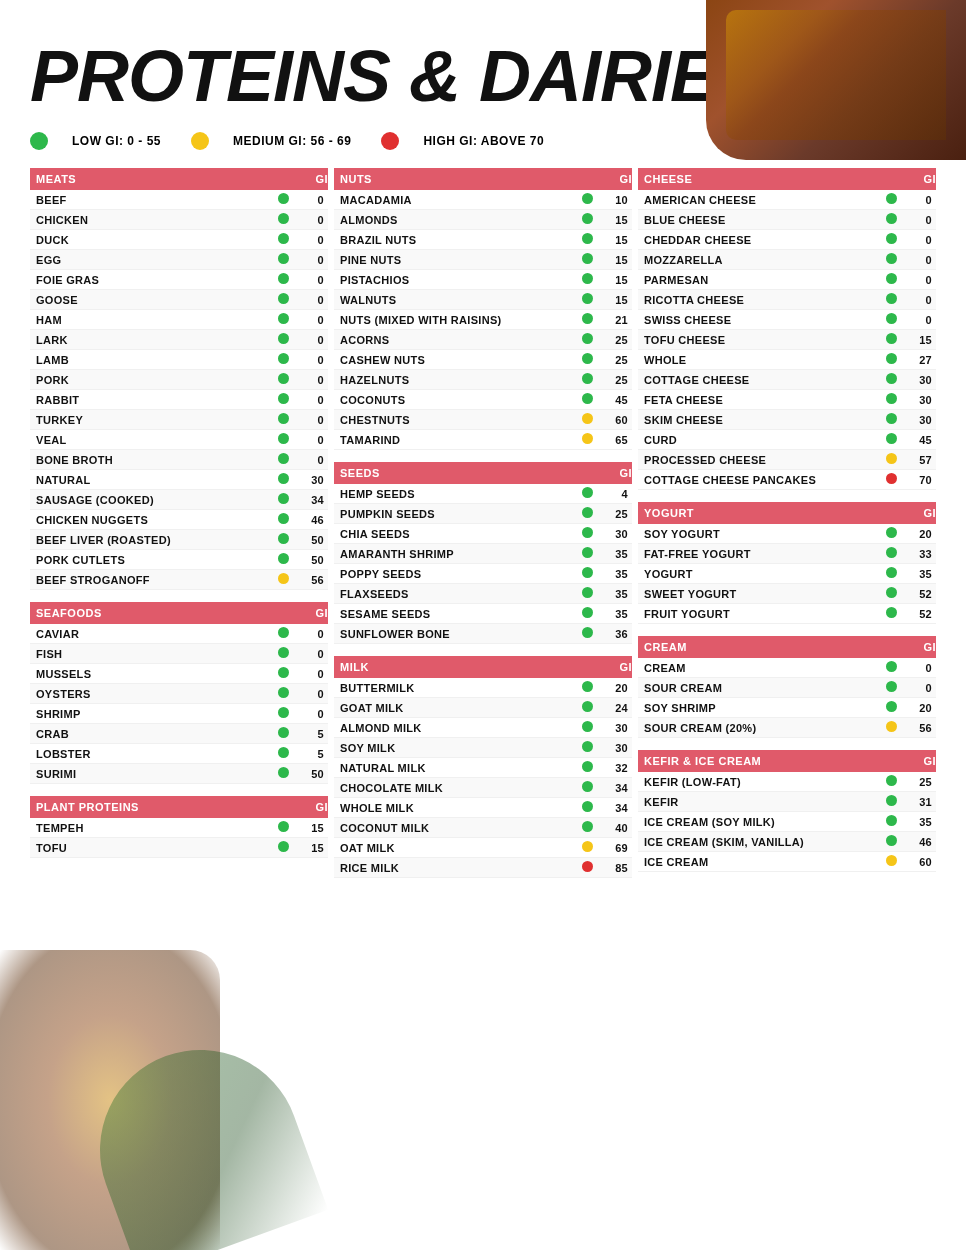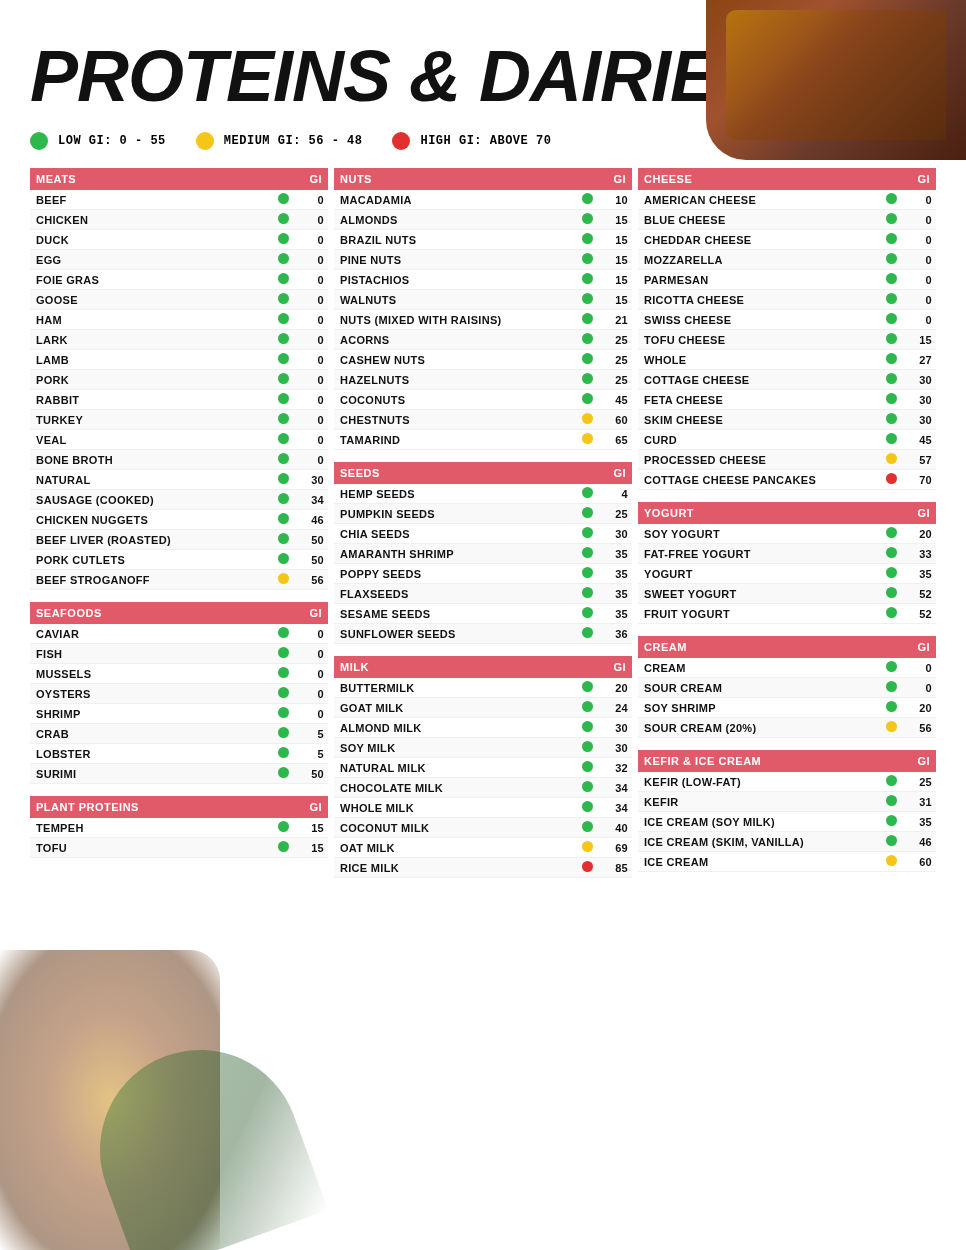--- a/index.html
+++ b/index.html
@@ -51,22 +51,21 @@
       align-items: center;
       gap: 30px;
       margin-bottom: 18px;
       font-size: 12px;
       font-weight: 700;
       letter-spacing: 0.5px;
     }
     .legend-item {
       display: flex;
       align-items: center;
-      gap: 10px;
-      font-family: Liberation Mono, monospace;
+      gap: 24px;
     }
     .dot {
       width: 18px; height: 18px;
       border-radius: 50%;
       display: inline-block;
       flex-shrink: 0;
     }
     .dot-green { background: #2db84b; }
     .dot-yellow { background: #f5c518; }
     .dot-red { background: #e03030; }
@@ -90,21 +89,21 @@
       background: #e05a6a;
       color: #fff;
       font-weight: 700;
       font-size: 11px;
       letter-spacing: 0.5px;
       padding: 5px 6px;
       text-align: left;
     }
     .food-table thead tr th.gi-header {
       text-align: right;
-      padding-right: 6px;
+      padding-right: 0;
       width: 30px;
     }
     .food-table tbody tr {
       border-bottom: 1px solid #f0f0f0;
     }
     .food-table tbody tr:nth-child(even) {
       background: #f9f9f9;
     }
     .food-table tbody tr td {
       padding: 3px 6px;
@@ -159,21 +158,21 @@
 
   <h1 class="title">PROTEINS &amp; DAIRIES</h1>
 
   <div class="legend">
     <div class="legend-item">
       <span class="dot dot-green"></span>
       <span>LOW GI: 0 - 55</span>
     </div>
     <div class="legend-item">
       <span class="dot dot-yellow"></span>
-      <span>MEDIUM GI: 56 - 48</span>
+      <span>MEDIUM GI: 56 - 69</span>
     </div>
     <div class="legend-item">
       <span class="dot dot-red"></span>
       <span>HIGH GI: ABOVE 70</span>
     </div>
   </div>
 
   <div class="columns">
 
     <div class="col">
@@ -480,21 +479,21 @@
               <td>FLAXSEEDS</td>
               <td class="dot-cell"><span class="row-dot" style="background: rgb(45, 184, 75);"></span></td>
               <td class="gi-cell">35</td>
             </tr>
             <tr>
               <td>SESAME SEEDS</td>
               <td class="dot-cell"><span class="row-dot" style="background: rgb(45, 184, 75);"></span></td>
               <td class="gi-cell">35</td>
             </tr>
             <tr>
-              <td>SUNFLOWER SEEDS</td>
+              <td>SUNFLOWER BONE</td>
               <td class="dot-cell"><span class="row-dot" style="background: rgb(45, 184, 75);"></span></td>
               <td class="gi-cell">36</td>
             </tr>
           </tbody>
       </table>
 
       <table class="food-table">
         <thead>
           <tr>
             <th>MILK</th>

